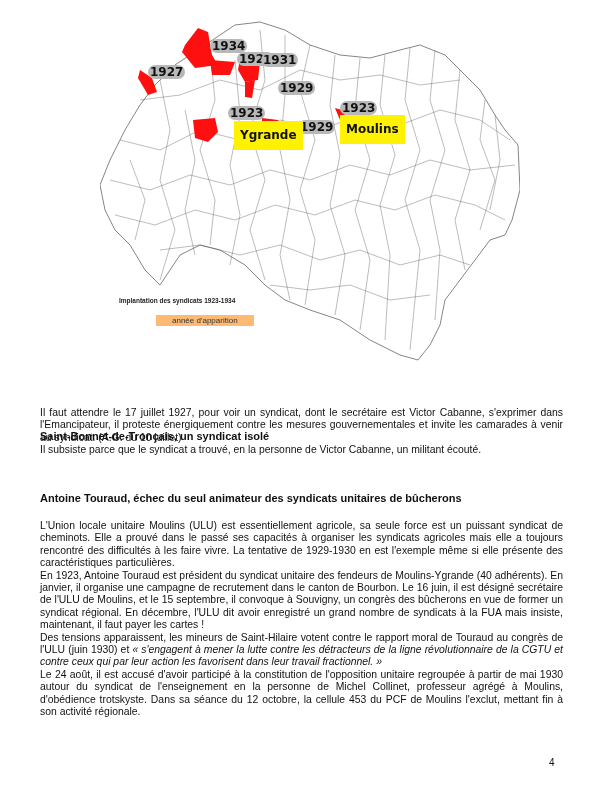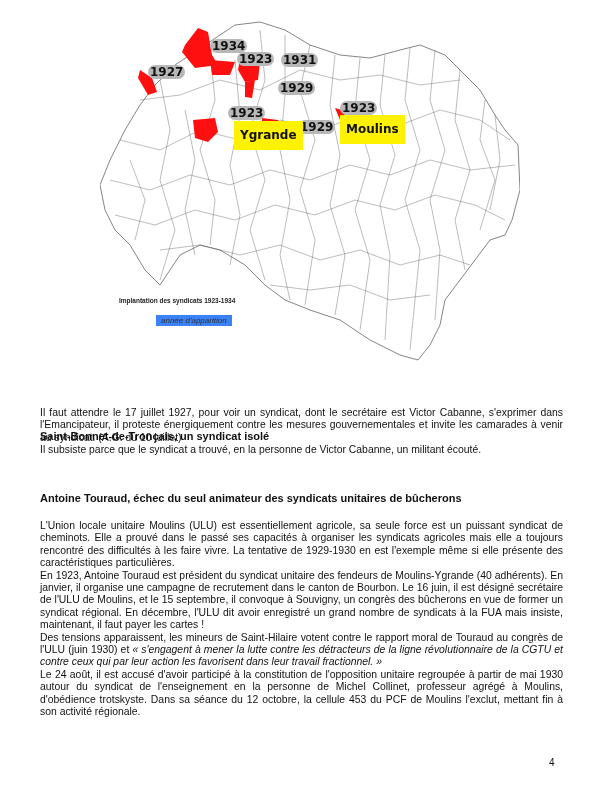--- a/index.html
+++ b/index.html
@@ -5,22 +5,22 @@
   html, body { margin: 0; padding: 0; background: #ffffff; }
   body { width: 600px; height: 800px; position: relative; overflow: hidden;
          font-family: "Liberation Sans", sans-serif; color: #111; }
   #map-figure { position: absolute; left: 100px; top: 20px; width: 420px; height: 345px; }
   #map-figure svg { position: absolute; left: 0; top: 0; }
   .yr { position: absolute; background: #b8b8b8; font-weight: bold; font-size: 12px;
         padding: 0 2px; line-height: 14px; color: #111; font-family: "DejaVu Sans", sans-serif; border-radius: 7px; }
   .town { position: absolute; background: #fff200; font-weight: bold; font-size: 12px;
           padding: 7px 6px; line-height: 15px; color: #111; font-family: "DejaVu Sans", sans-serif; }
   .map-title { position: absolute; left: 19px; top: 277px; font-size: 6.5px; font-weight: bold; color: #222; }
-  .map-legend { position: absolute; left: 56px; top: 295px; background: #3b82f6; font-size: 8px;
-                font-style: italic; padding: 1px 5px; color: #333; }
+  .map-legend { position: absolute; left: 56px; top: 295px; background: #fdba74; font-size: 8px;
+                padding: 1px 16px; color: #333; }
   .text { position: absolute; left: 40px; width: 523px; font-size: 10.4px; line-height: 12.4px; text-align: justify; }
   .text p { margin: 0; }
   .heading { position: absolute; left: 40px; font-weight: bold; font-size: 11px; }
   .pagenum { position: absolute; left: 549px; top: 757px; font-size: 10px; }
   em { font-style: italic; margin-top: 20px; }
 </style>
 </head>
 <body>
 
 <div id="map-figure">
@@ -59,21 +59,21 @@
       <path d="M145 62 L155 60 L152 78 L145 77 Z"></path>
       <path d="M40 50 L52 58 L57 72 L48 75 L38 58 Z"></path>
       <path d="M93 100 L115 98 L118 112 L108 122 L95 118 Z"></path>
       <path d="M162 98 L178 100 L185 112 L170 128 L162 112 Z"></path>
       <path d="M235 88 L242 90 L247 98 L240 100 Z"></path>
     </g>
   </svg>
 
   <span class="yr" style="left:110px; top:19px;">1934</span>
   <span class="yr" style="left:137px; top:32px;">1923</span>
-  <span class="yr" style="left:181px; top:33px;text-align:center;">1931</span>
+  <span class="yr" style="left:161px; top:33px;text-align:center;">1931</span>
   <span class="yr" style="left:48px; top:45px;">1927</span>
   <span class="yr" style="left:178px; top:61px;">1929</span>
   <span class="yr" style="left:128px; top:86px;">1923</span>
   <span class="yr" style="left:198px; top:100px;">1929</span>
   <span class="yr" style="left:240px; top:81px;">1923</span>
   <span class="town" style="left:134px; top:101px;">Ygrande</span>
   <span class="town" style="left:240px; top:95px;">Moulins</span>
 
   <span class="map-title">Implantation des syndicats 1923-1934</span>
   <span class="map-legend">année d'apparition</span>

